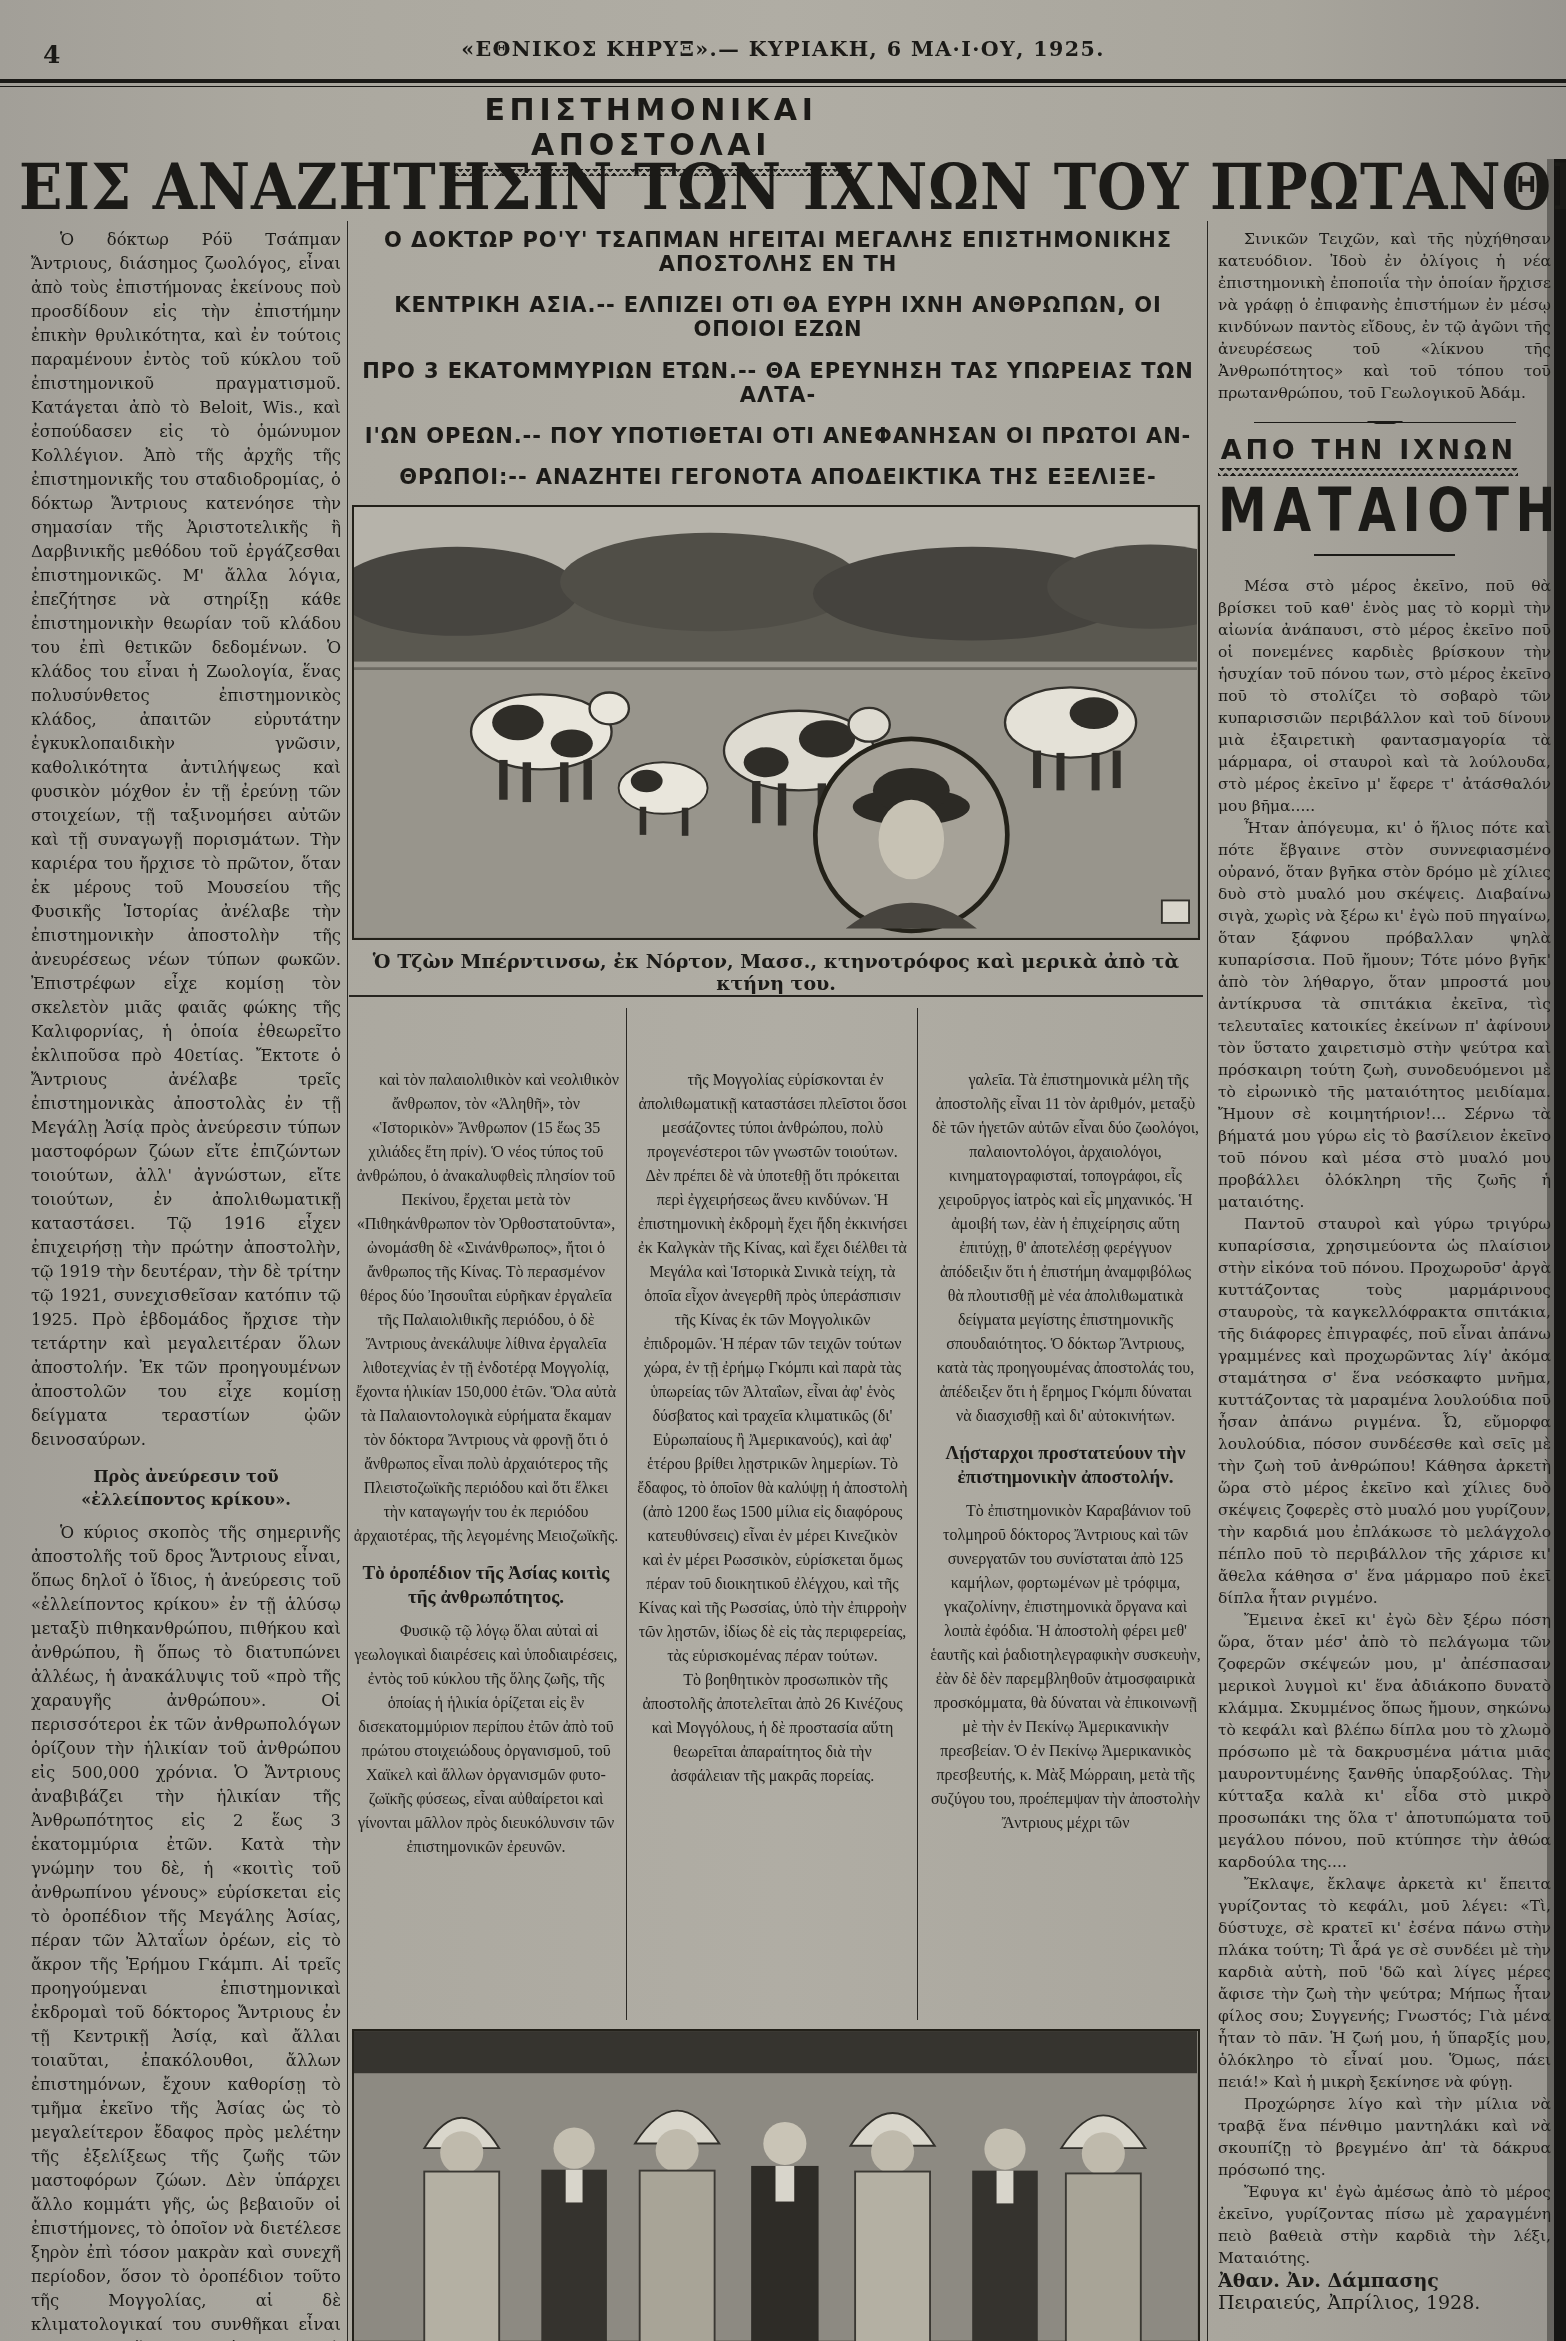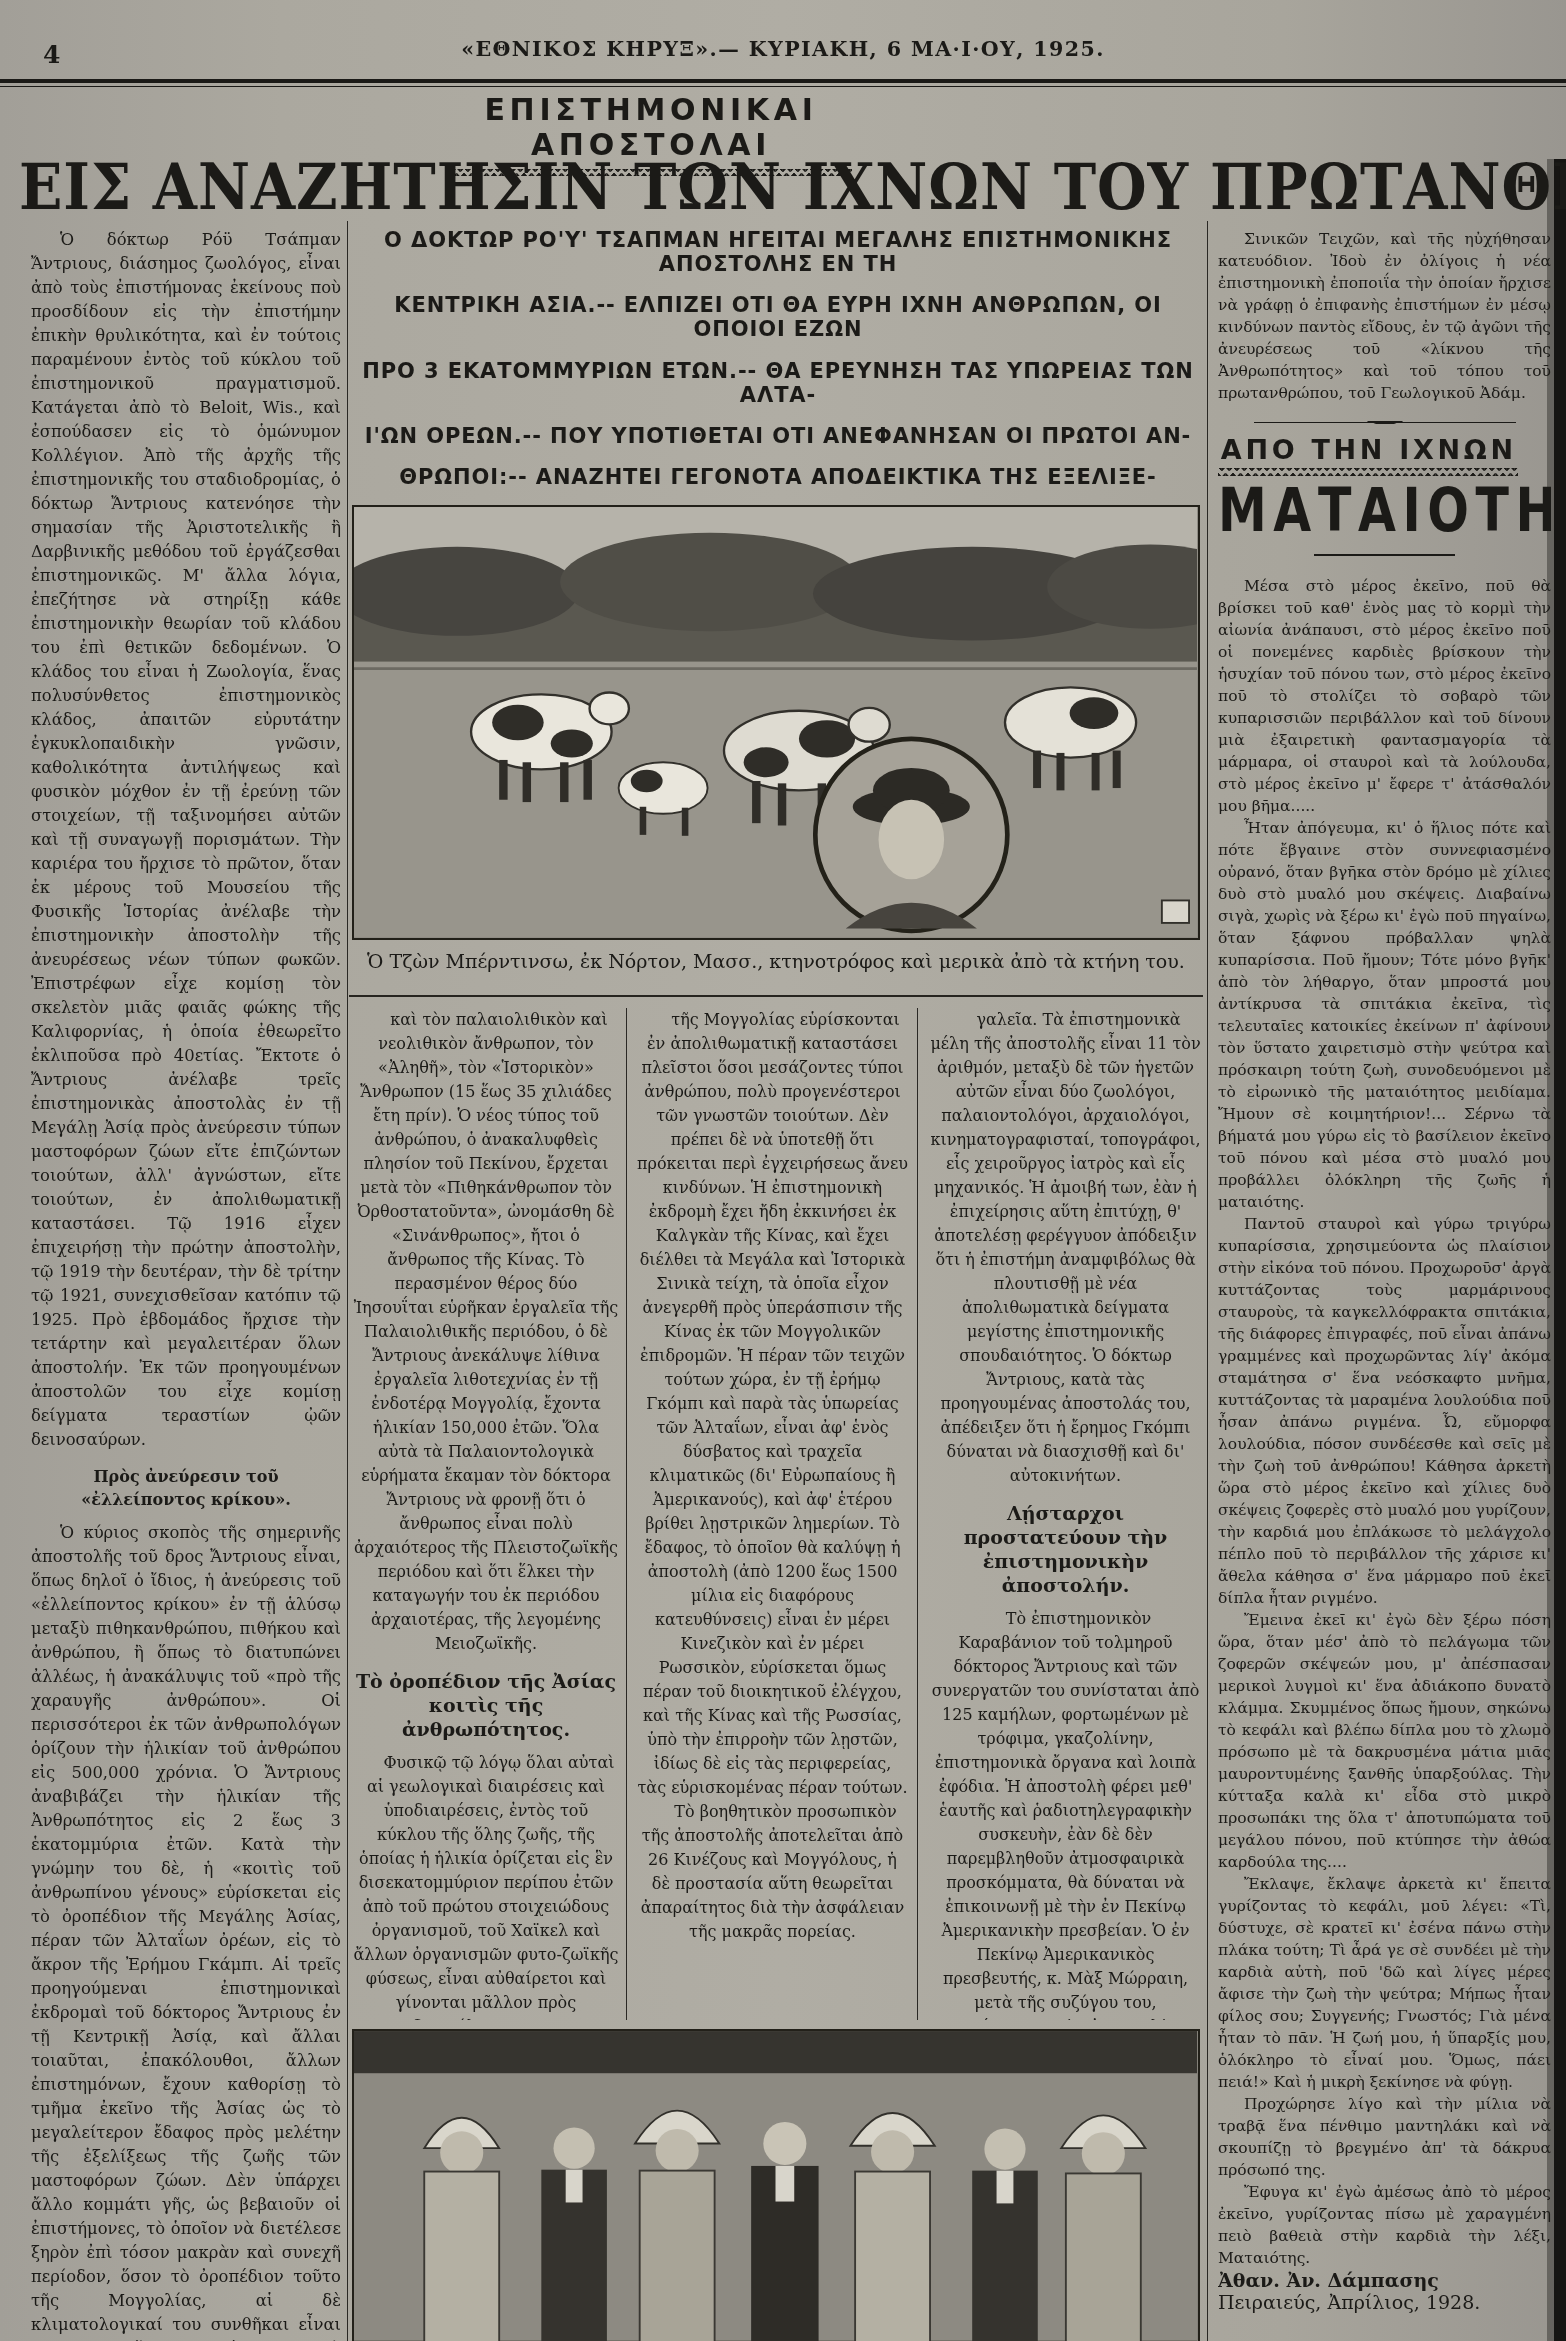--- a/index.html
+++ b/index.html
@@ -40,25 +40,25 @@
   .col-left p{margin:0;text-indent:29px;}
   .subhead{font-weight:bold;text-align:center;text-indent:0 !important;font-size:16px;line-height:23px;margin:13px 0 10.3px 0 !important;}
 
   
   .deck{position:absolute;left:355px;top:228px;width:846px;text-align:center;
     font-family:"DejaVu Sans",sans-serif;font-weight:bold;font-size:21px;}
   .deck div{margin-bottom:17.3px;letter-spacing:0.9px;}
 
   
   .photo1{position:absolute;left:352px;top:505px;width:848px;height:435px;border:2.3px solid #222019;box-sizing:border-box;background:#8f8c84;}
-  .caption1{position:absolute;left:352px;top:950px;width:848px;text-align:center;font-size:19px;}
+  .caption1{position:absolute;left:352px;top:950px;width:848px;text-align:center;font-size:19px;font-weight:bold;}
   .hrule-mid{position:absolute;left:349px;top:995px;width:854px;height:1.9px;background:#26241f;}
 
   
-  .mcol{position:absolute;top:1008px;height:1012px;overflow:hidden;font-size:16px;line-height:24px;text-align:justify;}
+  .mcol{position:absolute;top:1068px;height:1012px;overflow:hidden;font-size:16px;line-height:24px;text-align:justify;font-family:Liberation Serif, serif;}
   .mcol p{margin:0;text-indent:26px;text-align:center;}
   .mcol .subhead{font-size:19px;line-height:24px;}
   .mcolA{left:352px;width:268px;}
   .mcolB{left:637px;width:271px;}
   .mcolC{left:930px;width:271px;}
   .vrule-m{position:absolute;top:1008px;width:1.4px;height:1012px;background:#2a2824;}
   .vrm1{left:626px;} .vrm2{left:917px;}
 
   
   .photo2{position:absolute;left:352px;top:2029px;width:848px;height:421px;border:2.3px solid #222019;box-sizing:border-box;background:#84817a;}

